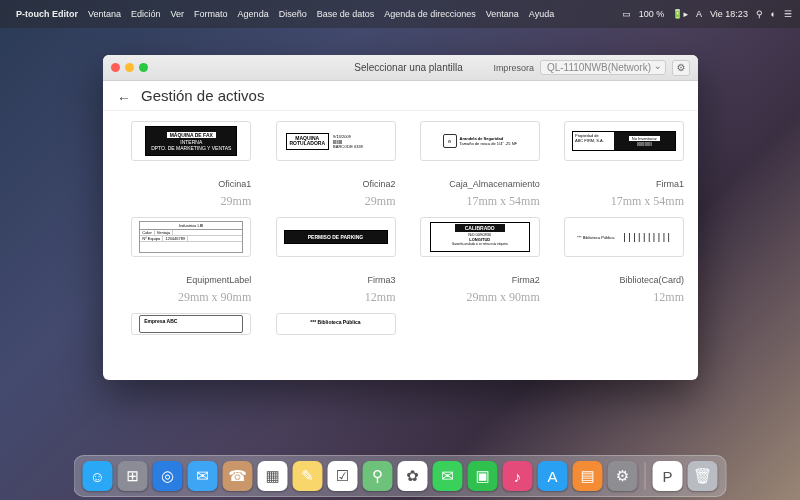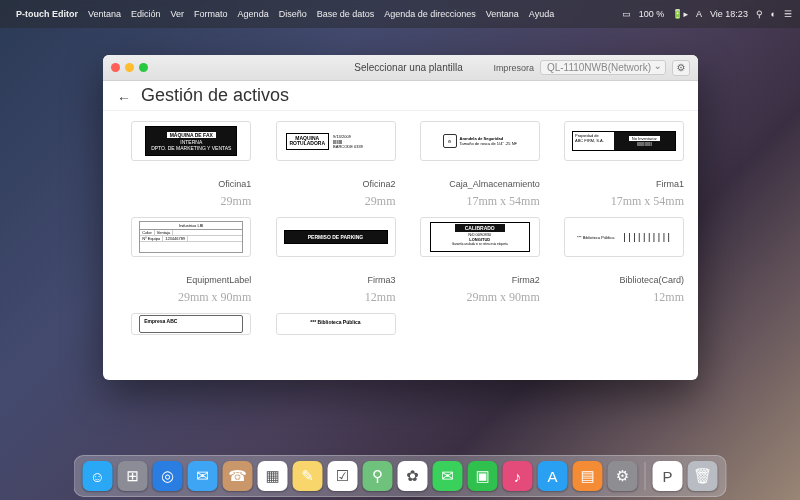--- a/index.html
+++ b/index.html
@@ -16,21 +16,21 @@
 .tl{width:9px;height:9px;border-radius:50%;}
 .tl.r{background:#ff5f57;}.tl.y{background:#febc2e;}.tl.g{background:#28c840;}
 .ttitle{position:absolute;left:16px;right:0;text-align:center;font-size:10px;color:#444;pointer-events:none;}
 .tright{margin-left:auto;display:flex;align-items:center;gap:6px;font-size:9px;}
 .tright .lbl{color:#555;}
 .dd{background:#f3f3f3;border:1px solid #ccc;border-radius:3px;padding:1px 14px 1px 6px;color:#888;font-size:10px;position:relative;}
 .dd:after{content:"⌄";position:absolute;right:3px;top:-1px;color:#888;}
 .gear{width:18px;height:16px;border:1px solid #ccc;border-radius:3px;background:#f3f3f3;display:flex;align-items:center;justify-content:center;color:#666;font-size:10px;}
 .subhead{height:30px;display:flex;align-items:center;padding:0 14px;gap:10px;border-bottom:1px solid #eee;}
 .back{font-size:14px;color:#444;}
-.subhead h1{font-size:18px;font-weight:500;color:#333;}
+.subhead h1{font-size:15px;font-weight:500;color:#333;}
 .content{flex:1;overflow:auto;padding:10px 14px;}
 .grid{display:grid;grid-template-columns:repeat(4,1fr);gap:8px 10px;}
 .card{display:flex;flex-direction:column;align-items:flex-end;}
 .thumb{width:120px;height:40px;border:1px solid #ddd;border-radius:3px;background:#fff;display:flex;align-items:center;justify-content:center;overflow:hidden;}
 .tname{margin-top:18px;font-size:9px;color:#555;}
 .tsize{margin-top:5px;font-size:12px;color:#aaa;font-family:Liberation Serif, serif;}
 
 .lbl-black{background:#111;color:#fff;width:92px;height:30px;display:flex;flex-direction:column;align-items:center;justify-content:center;font-size:5px;border:1px solid #000;}
 .lbl-black .bar{background:#fff;color:#000;padding:0 3px;font-weight:bold;font-size:5px;margin-bottom:1px;}
 .lbl-rot{display:flex;width:100px;height:26px;align-items:center;font-size:5px;}

